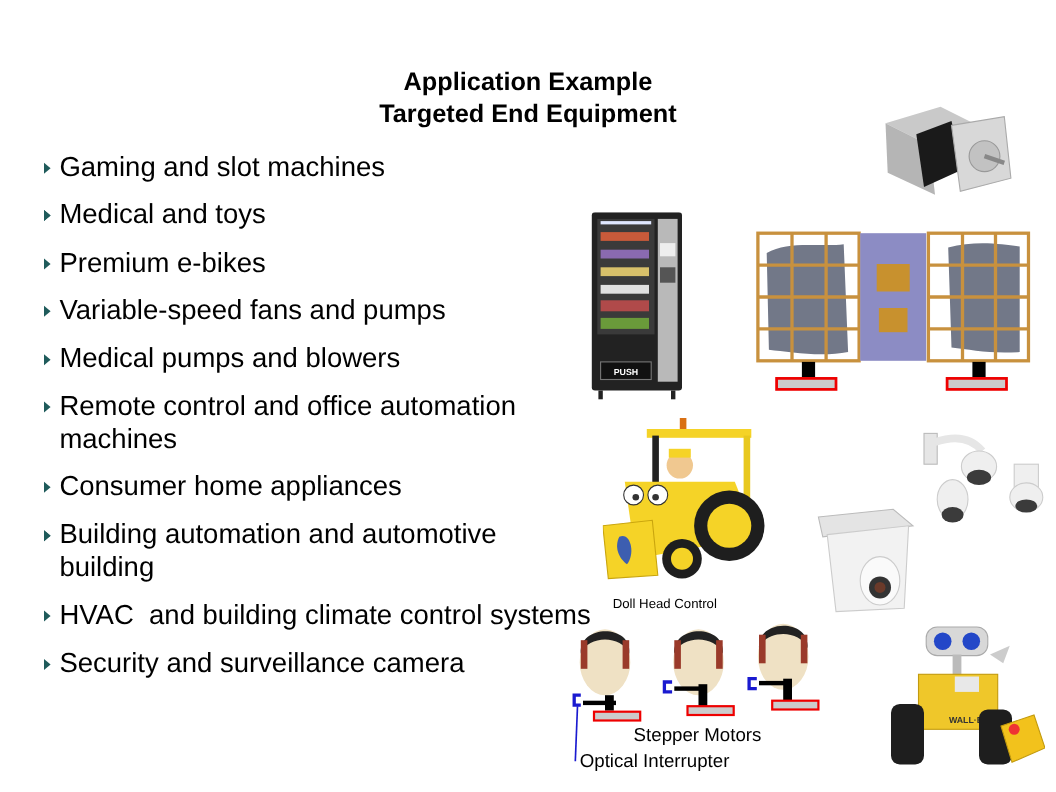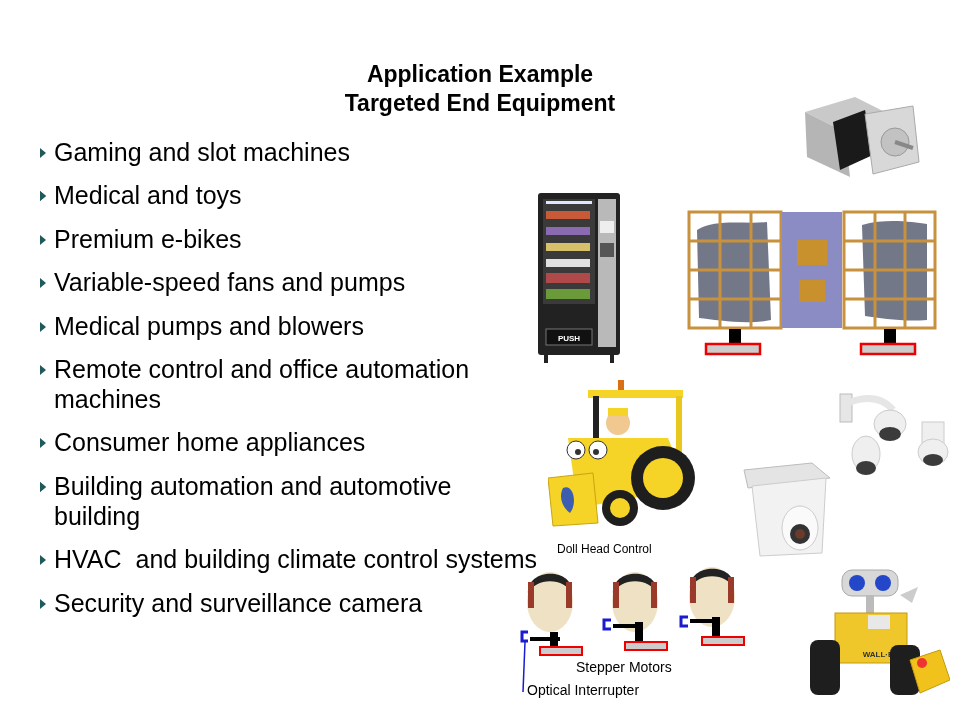--- a/index.html
+++ b/index.html
@@ -7,21 +7,21 @@
          font-family:"Liberation Sans", sans-serif; color:#000; }
   .title { position:absolute; left:0; width:960px; top:60px; text-align:center;
            font-weight:bold; font-size:23px; line-height:29px; }
   .title div { display:block; }
   .bullets { position:absolute; left:38px; top:137px; width:490px; margin:0; padding:0; list-style:none; }
   .bullet { position:relative; padding-left:16px; font-size:25px; line-height:30px; margin-bottom:13.4px; }
   .bullet .tri { position:absolute; left:2px; top:11px; width:0; height:0;
                  border-top:5px solid transparent; border-bottom:5px solid transparent;
                  border-left:6px solid #1f5b5b; }
   .fig { position:absolute; }
-  .label { position:absolute; font-size:14px; white-space:nowrap; }
+  .label { position:absolute; font-size:17px; white-space:nowrap; }
   .label.big { font-size:12px; }
 </style>
 </head>
 <body>
 
 <div class="title">
   <div>Application Example</div>
   <div>Targeted End Equipment</div>
 </div>
 

